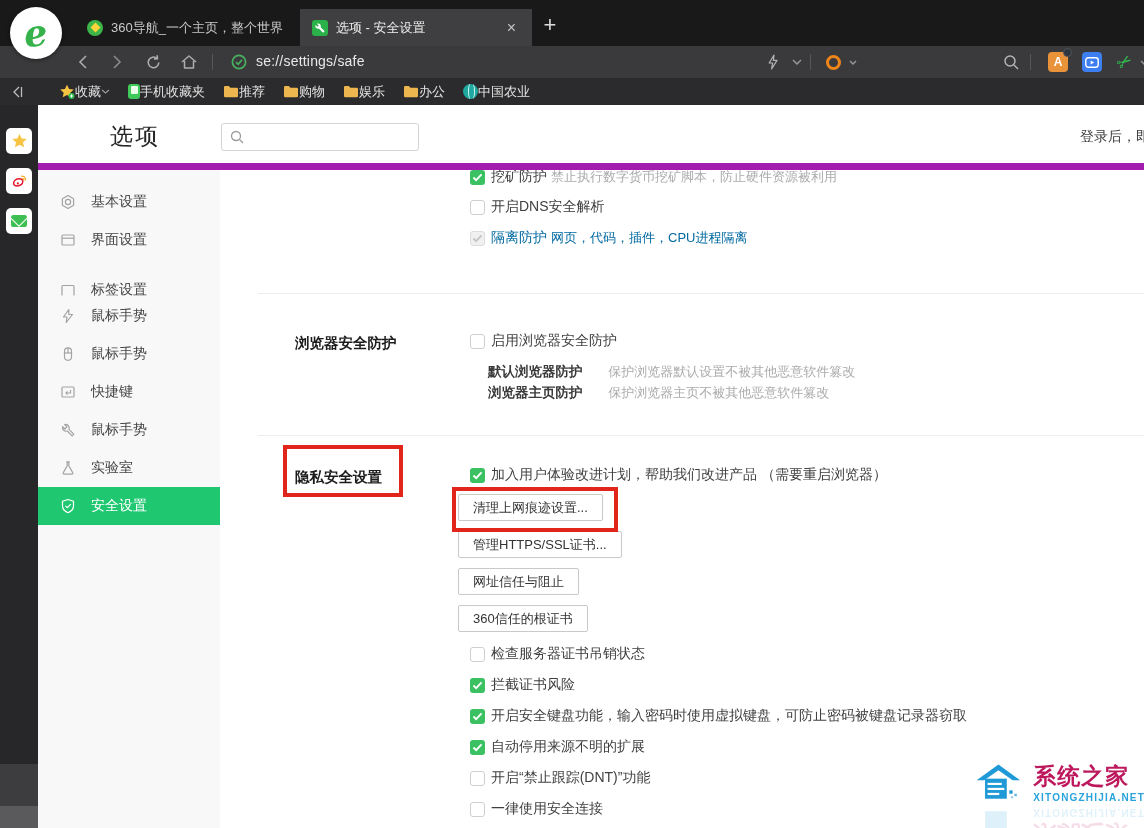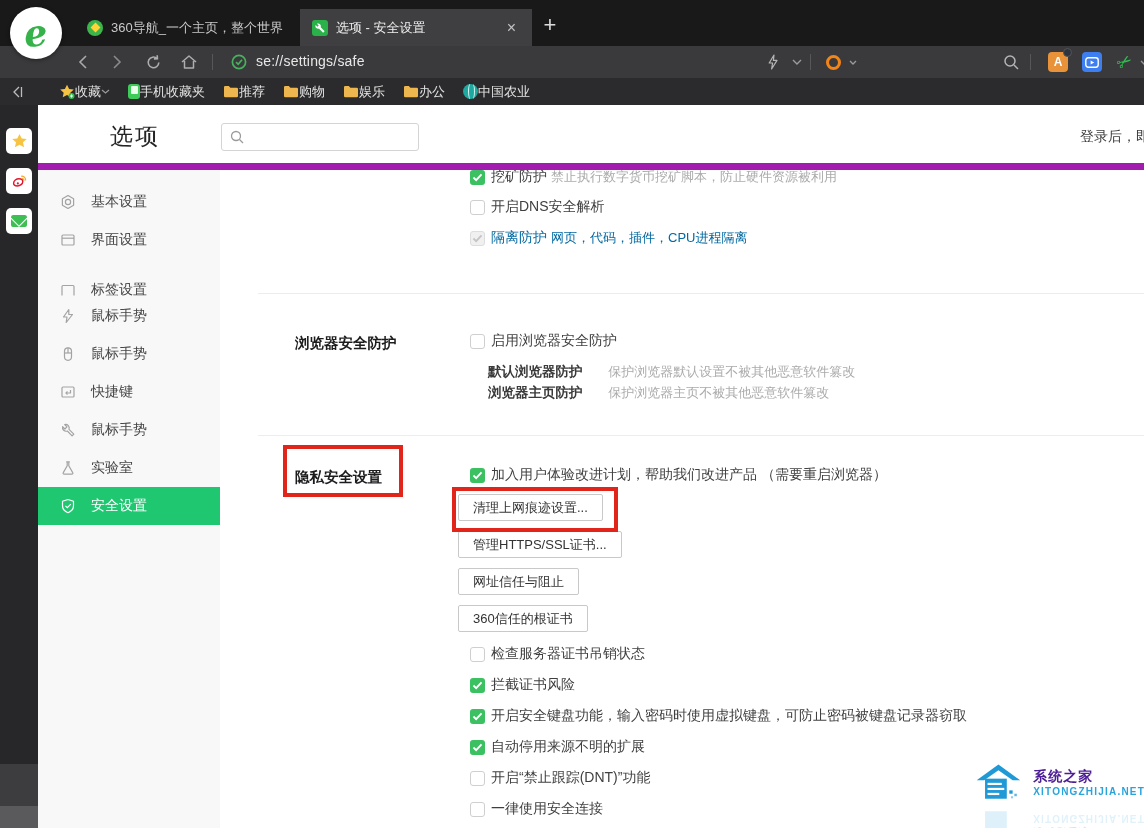--- a/index.html
+++ b/index.html
@@ -89,21 +89,21 @@
          font-size:13px; color:#333; padding:0 14px; font-family:inherit; cursor:pointer; display:flex; align-items:center; }
 
   
   .annot { position:absolute; border:4px solid #e1251b; z-index:20; pointer-events:none; }
   .annot1 { left:283px; top:445px; width:120px; height:52px; }
   .annot2 { left:452px; top:487px; width:166px; height:45px; }
 
   
   .wm { position:absolute; left:975px; top:760px; z-index:15; width:170px; }
   .wm-main { display:flex; align-items:center; gap:8px; }
-  .wm-text .wm-name { font-size:14px; font-weight:bold; color:#4c1d95; letter-spacing:1px; }
+  .wm-text .wm-name { font-size:23px; font-weight:bold; color:#be185d; letter-spacing:1px; }
   .wm-text .wm-site { font-size:10px; font-weight:bold; color:#29a3dc; letter-spacing:1.2px; }
   .wm-reflect { transform:scaleY(-1); opacity:.14; margin-top:2px; }
 </style>
 </head>
 <body>
 
 <div class="screen">
 
   <div class="tabbar">
     <div class="logo">

